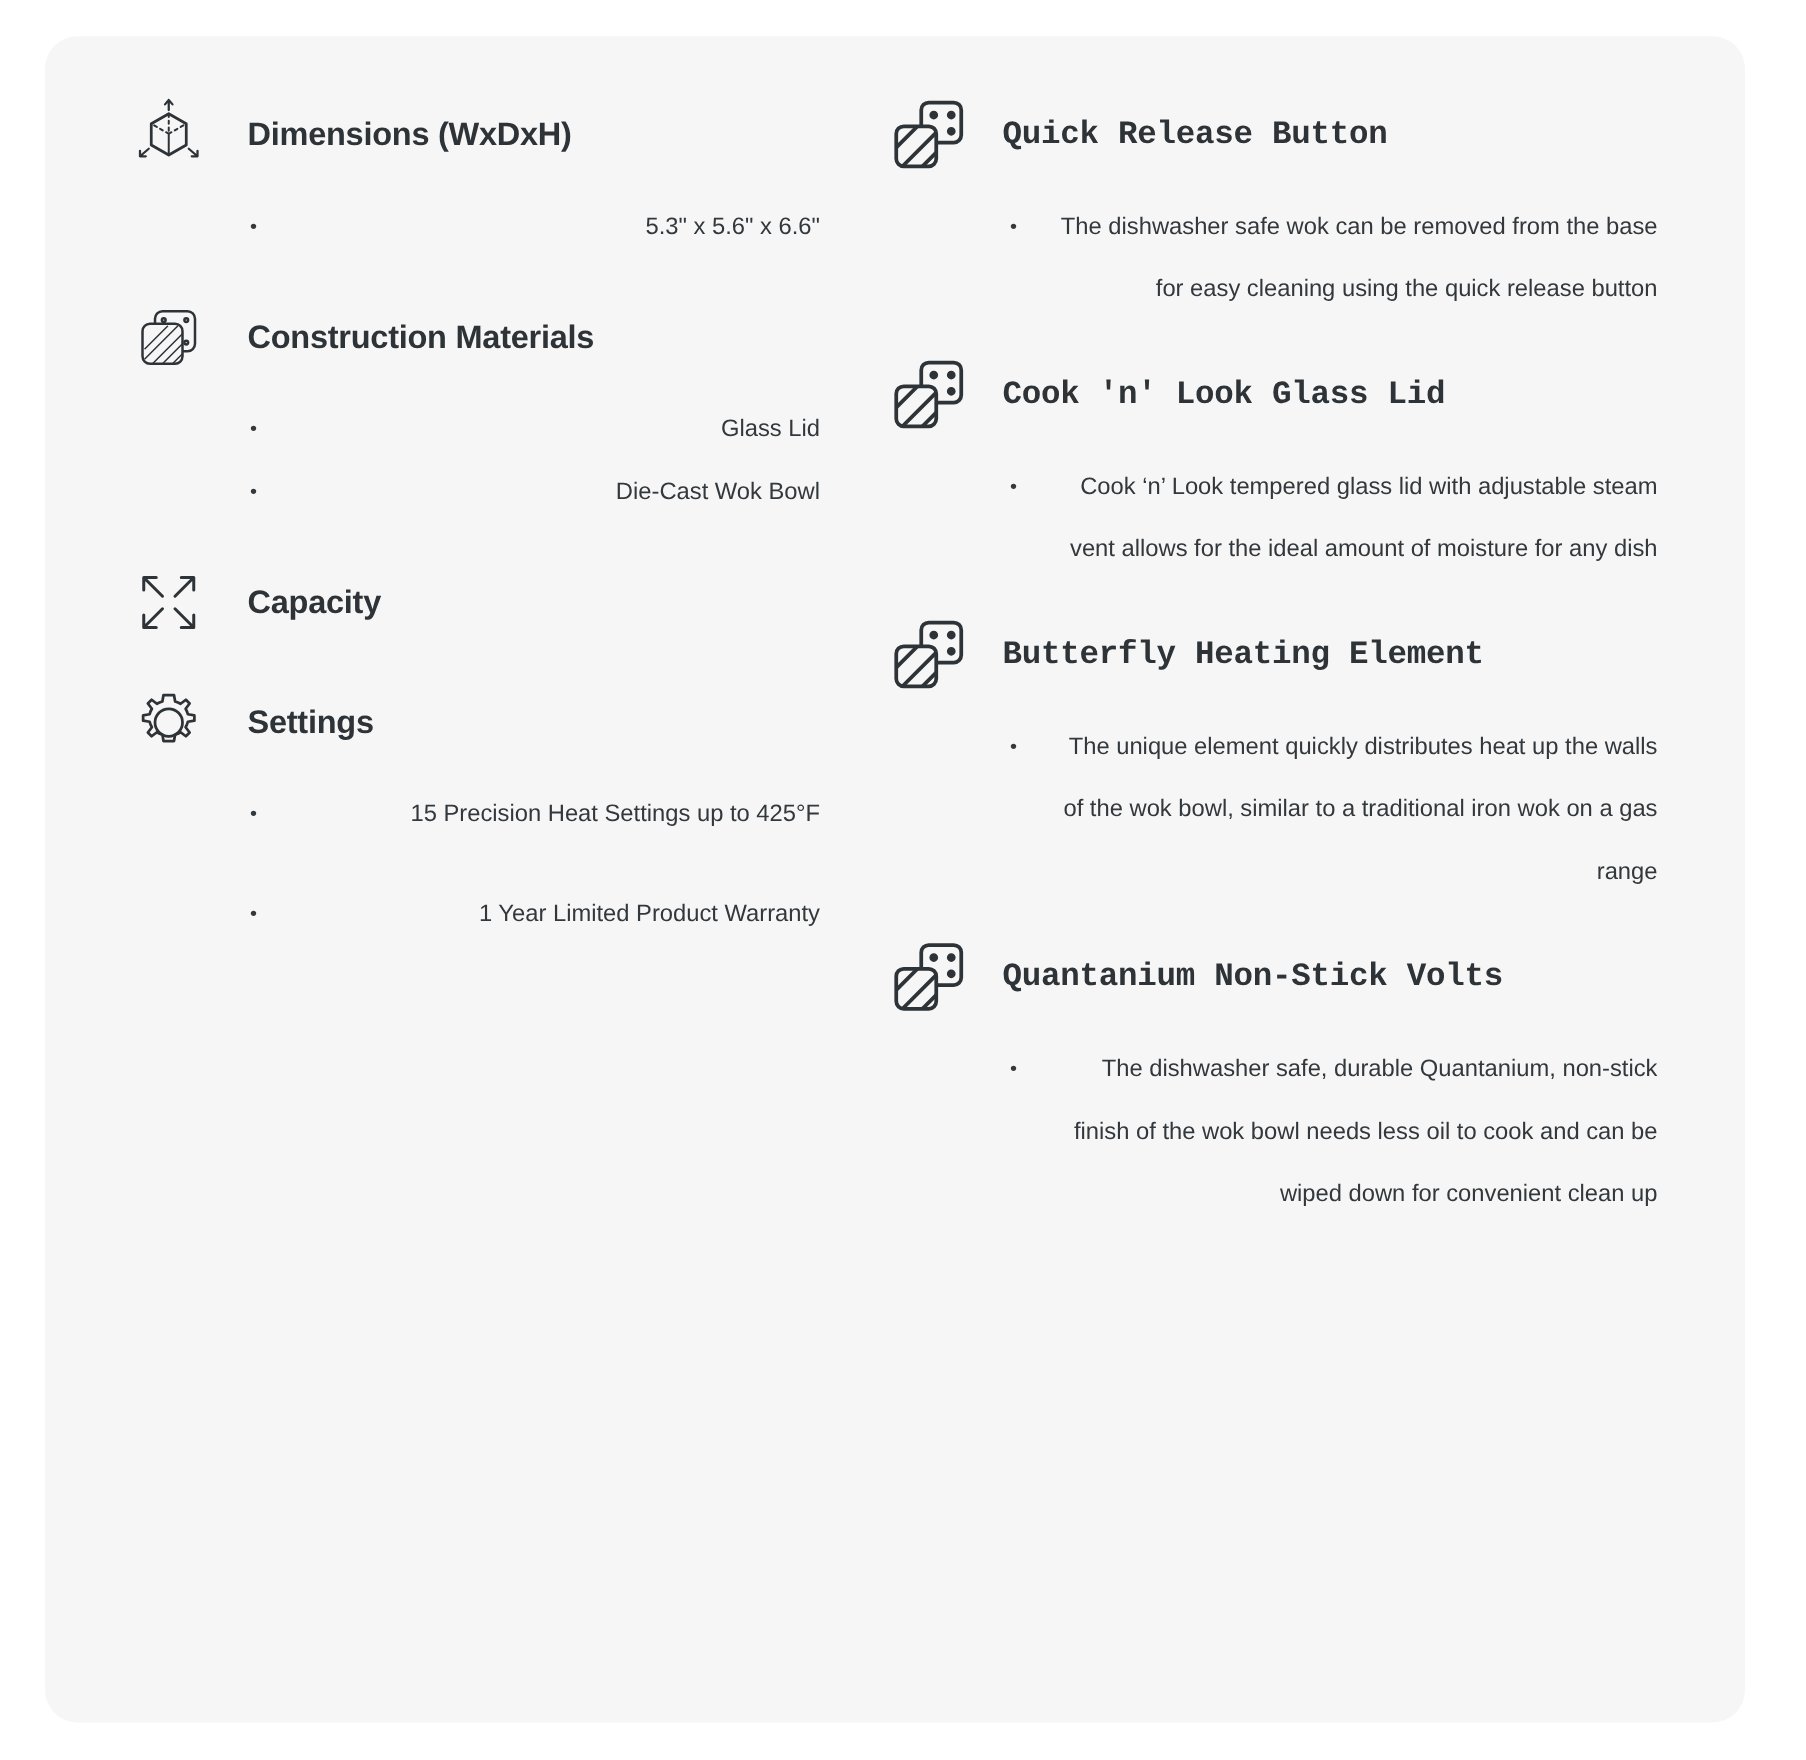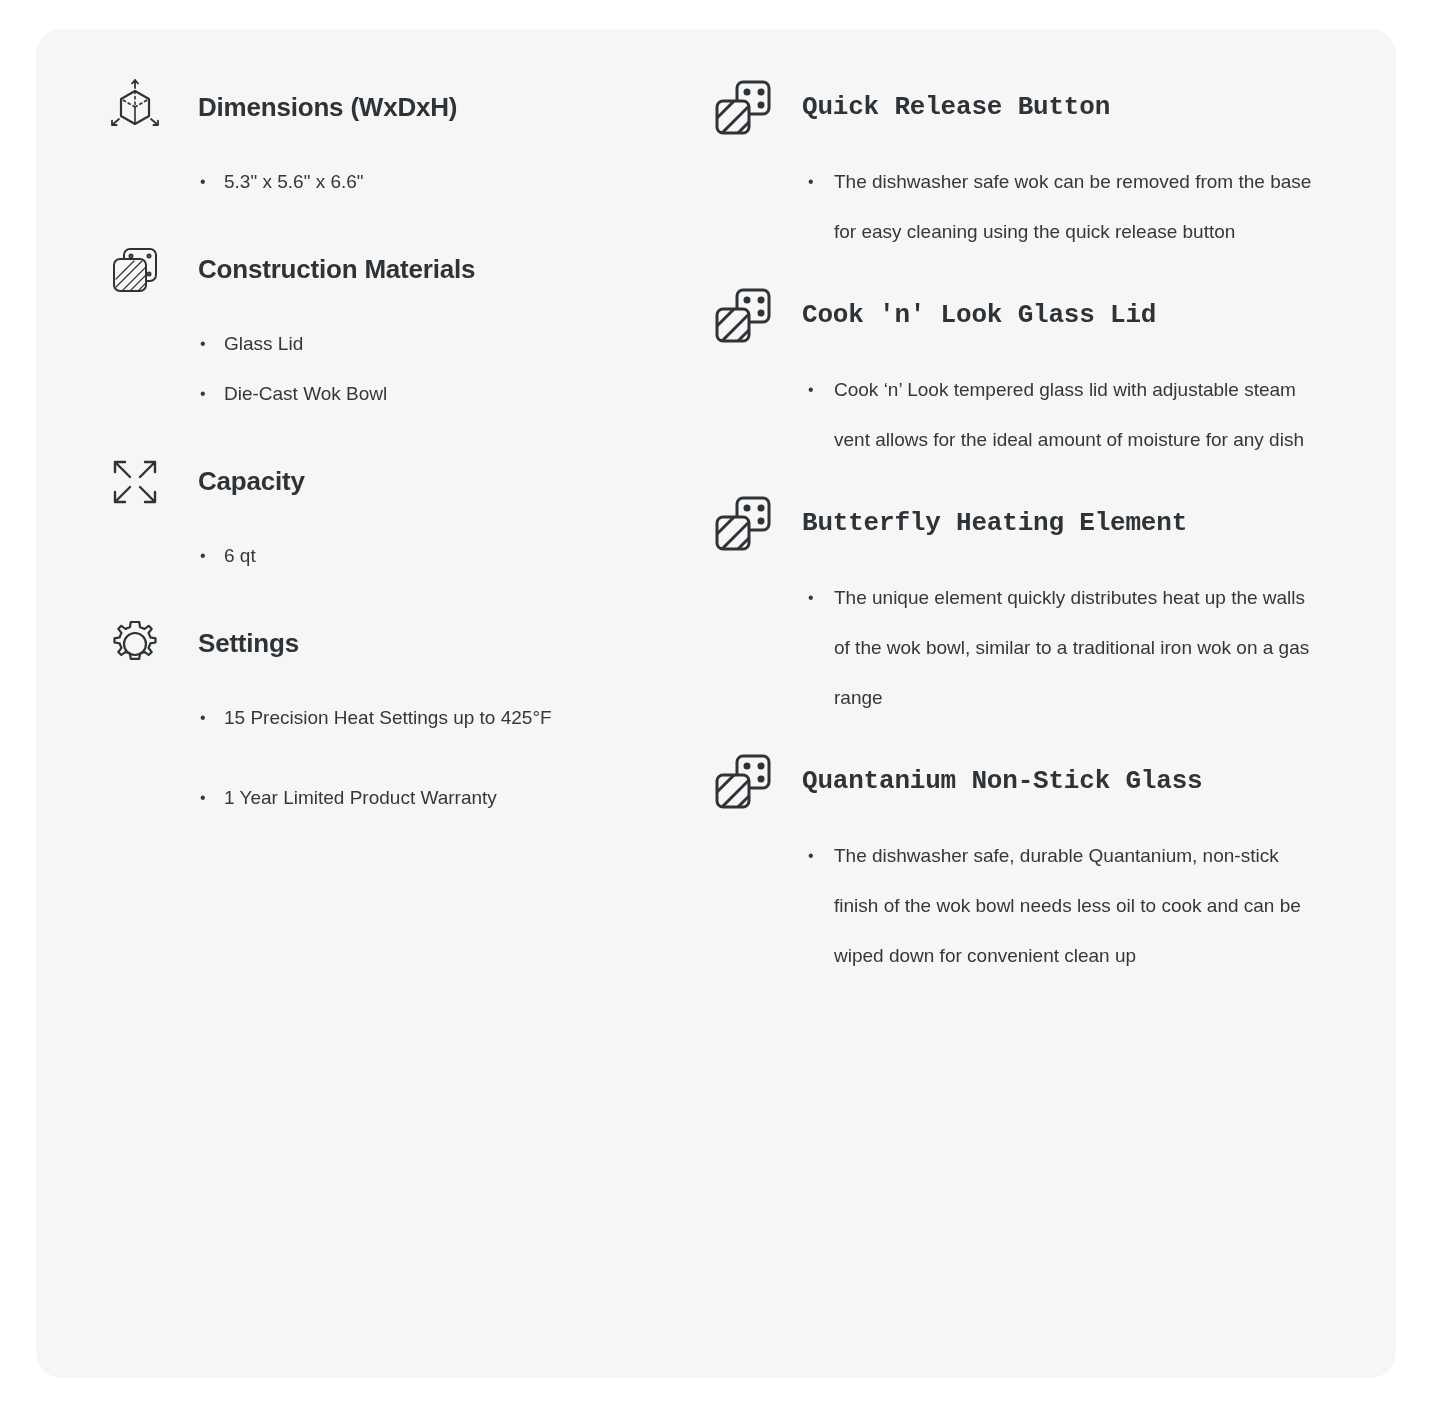--- a/index.html
+++ b/index.html
@@ -22,21 +22,21 @@
     position: absolute;
     left: 0; top: 0;
     width: 100%; height: 100%;
     display: flex;
     padding: 46px 0 0 0;
   }
   .col { position: relative; }
   .col-left  { width: 620px; padding-left: 66px; }
   .col-right { width: 700px; padding-left: 54px; }
 
-  .spec { position: relative; }
+  .spec { position: relative; text-align: right; }
   .spec-head {
     display: flex;
     align-items: center;
     gap: 0px;
   }
   .icon-wrap {
     width: 66px;
     min-width: 66px;
     height: 66px;
     display: flex;
@@ -147,23 +147,20 @@
           <span class="icon-wrap">
             <svg width="58" height="58" viewBox="0 0 58 58" fill="none" stroke="#2e3337" stroke-width="2.4" stroke-linecap="round" stroke-linejoin="round">
               <path d="M24 24 L9 9 M9 9 L9 19 M9 9 L19 9"></path>
               <path d="M34 24 L49 9 M49 9 L39 9 M49 9 L49 19"></path>
               <path d="M24 34 L9 49 M9 49 L19 49 M9 49 L9 39"></path>
               <path d="M34 34 L49 49 M49 49 L49 39 M49 49 L39 49"></path>
             </svg>
           </span>
           <span class="spec-title">Capacity</span>
         </div>
-        <ul class="bullets">
-          <li>6 qt</li>
-        </ul>
       </div>
 
       <div class="spec">
         <div class="spec-head">
           <span class="icon-wrap">
             <svg width="58" height="58" viewBox="0 0 58 58" fill="none" stroke="#2e3337" stroke-width="2.2" stroke-linecap="round" stroke-linejoin="round">
               <path d="M29 7 l4.2 0 0.9 5.2 a17.5 17.5 0 0 1 4.4 1.8 l4.2 -3.2 3 3 -3.2 4.2 a17.5 17.5 0 0 1 1.8 4.4 l5.2 0.9 0 4.2 -5.2 0.9 a17.5 17.5 0 0 1 -1.8 4.4 l3.2 4.2 -3 3 -4.2 -3.2 a17.5 17.5 0 0 1 -4.4 1.8 l-0.9 5.2 -4.2 0 -4.2 0 -0.9 -5.2 a17.5 17.5 0 0 1 -4.4 -1.8 l-4.2 3.2 -3 -3 3.2 -4.2 a17.5 17.5 0 0 1 -1.8 -4.4 l-5.2 -0.9 0 -4.2 5.2 -0.9 a17.5 17.5 0 0 1 1.8 -4.4 l-3.2 -4.2 3 -3 4.2 3.2 a17.5 17.5 0 0 1 4.4 -1.8 l0.9 -5.2 z"></path>
               <circle cx="29" cy="29" r="11"></circle>
             </svg>
           </span>
@@ -278,21 +275,21 @@
               <g stroke-width="3" clip-path="url(#clipR4)">
                 <path d="M2 46 L27 21 M10 58 L40 28 M24 60 L42 42"></path>
               </g>
               <defs>
                   <clipPath id="clipR4">
                     <rect x="6" y="25" width="32" height="32" rx="6"></rect>
                   </clipPath>
                 </defs>
             </svg>
           </span>
-          <span class="spec-title">Quantanium Non-Stick Glass</span>
+          <span class="spec-title">Quantanium Non-Stick Volts</span>
         </div>
         <ul class="bullets">
           <li>The dishwasher safe, durable Quantanium, non-stick finish of the wok bowl needs less oil to cook and can be wiped down for convenient clean up</li>
         </ul>
       </div>
 
     </div>
   </div>
 </div>
 

